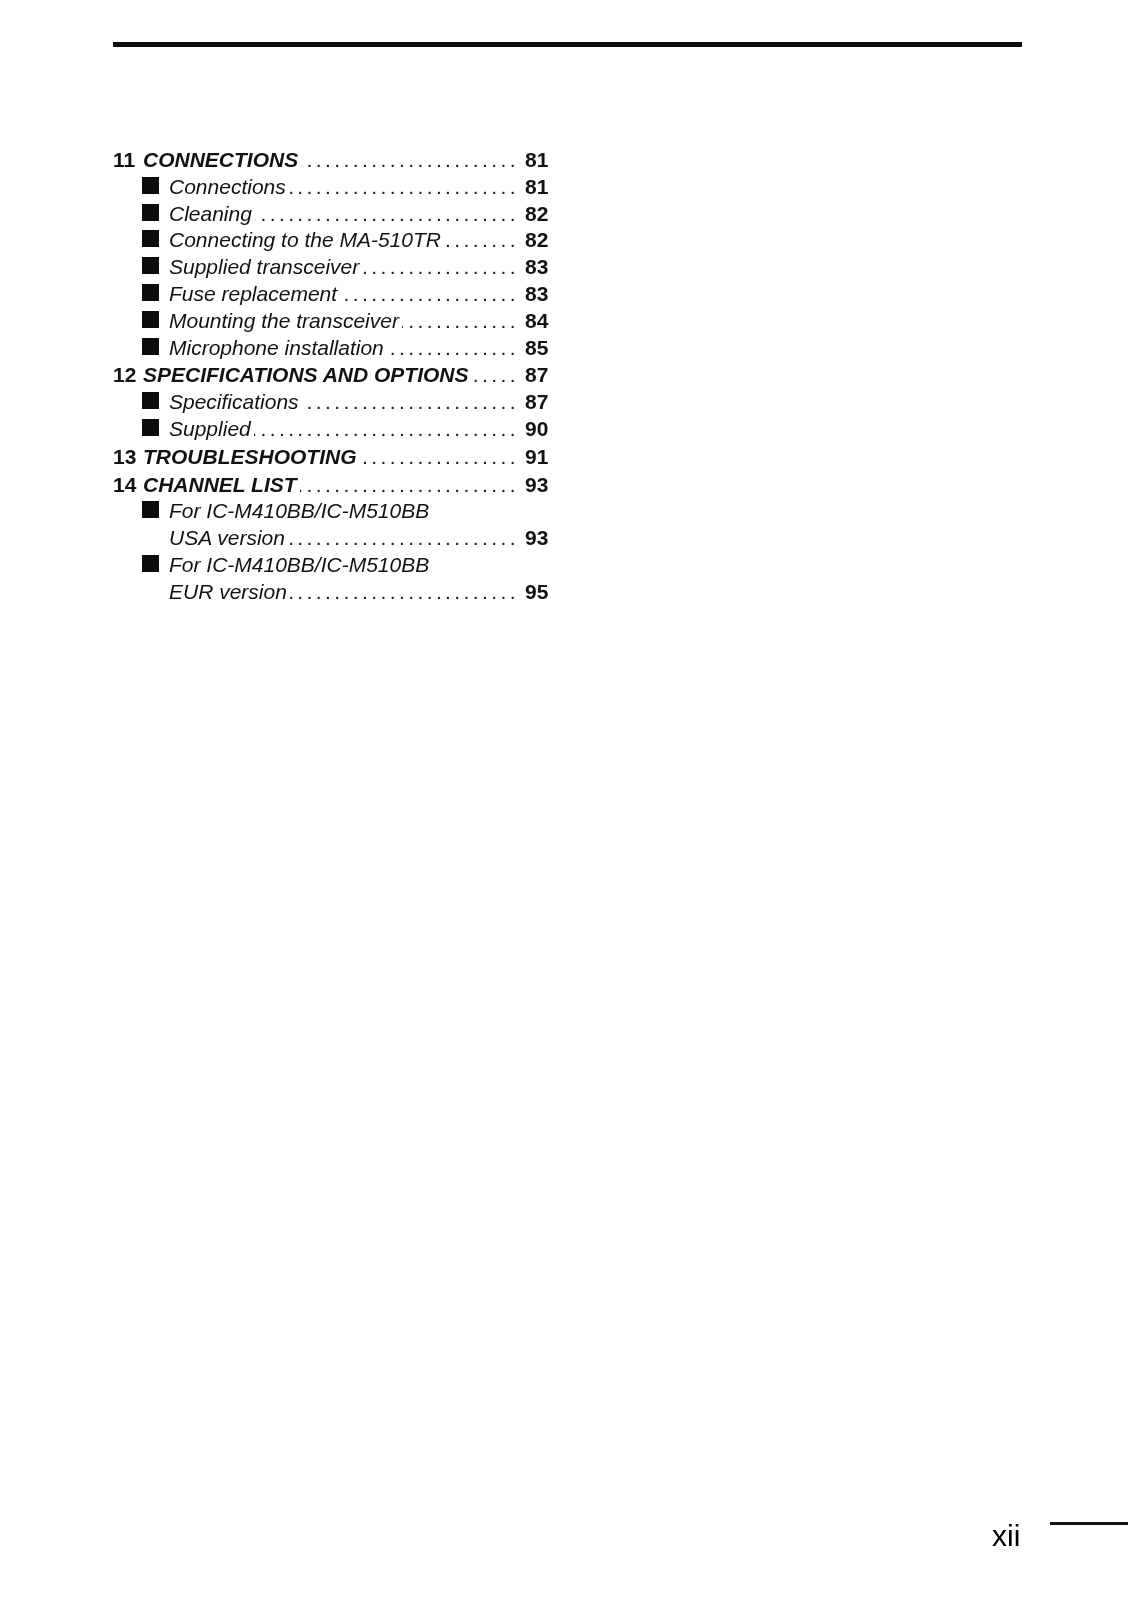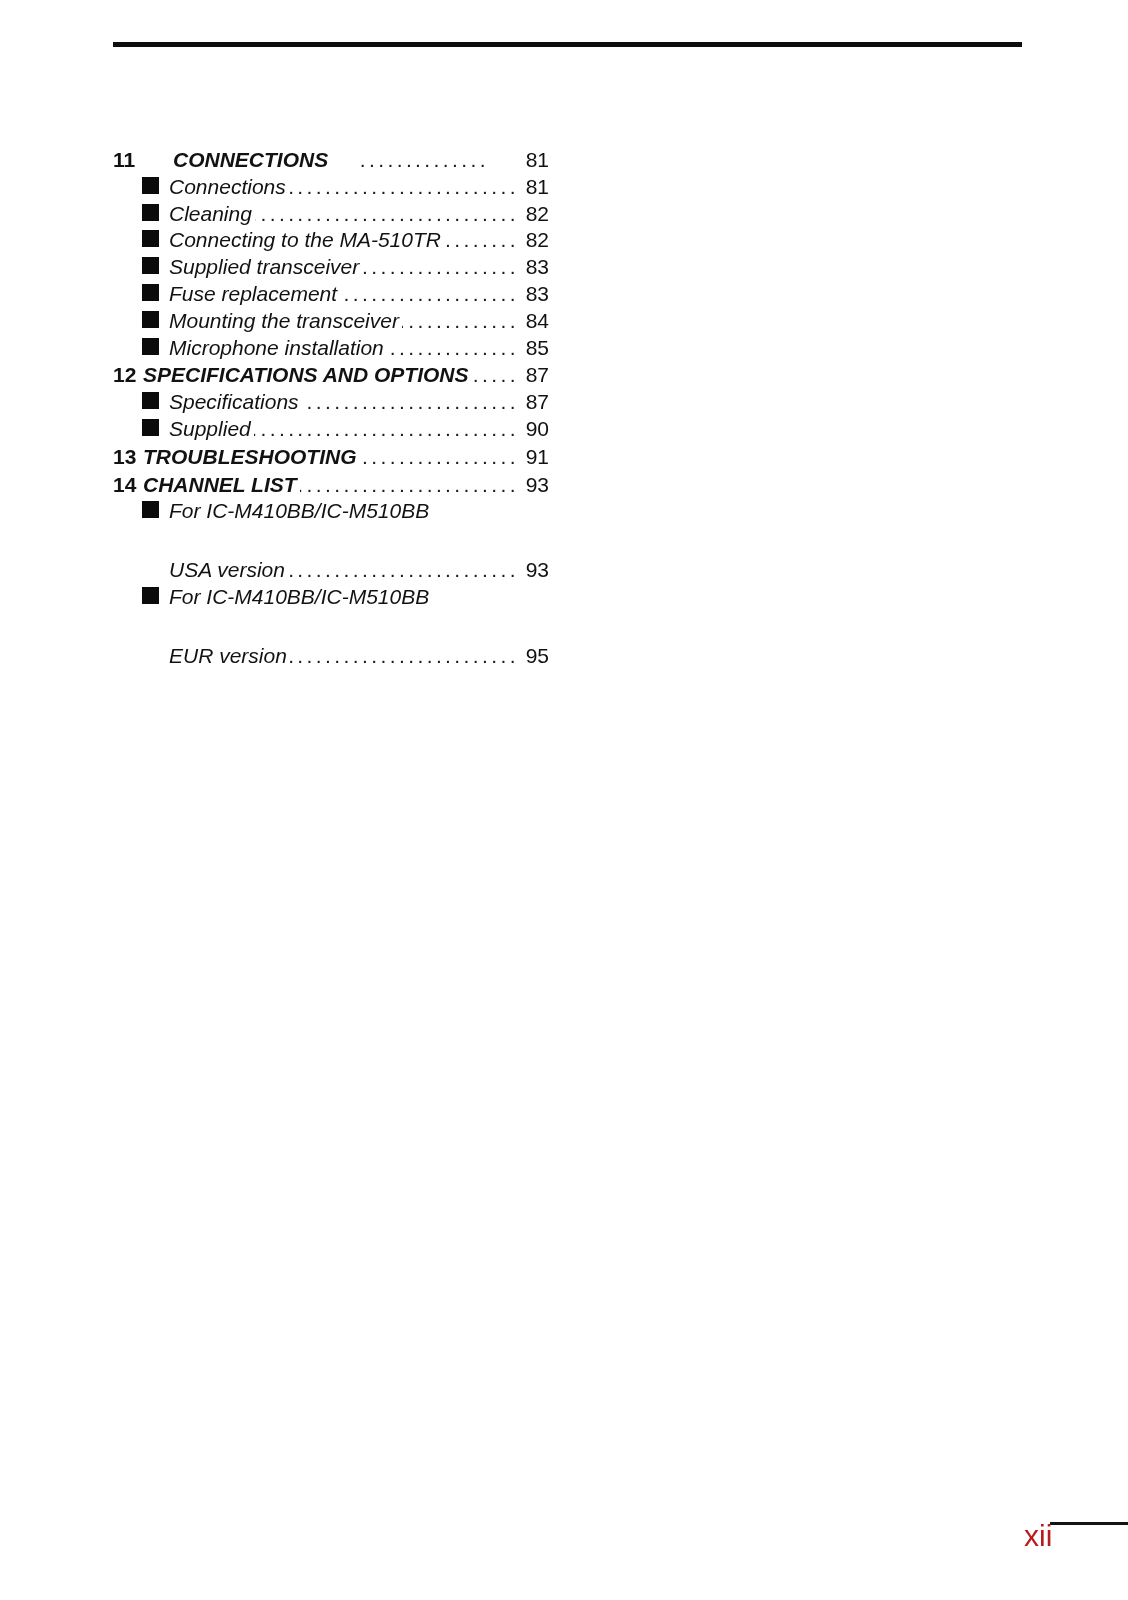--- a/index.html
+++ b/index.html
@@ -16,42 +16,42 @@
   
   .toc{
     position:absolute;left:113px;top:147px;width:436px;
     font-size:21px;
   }
   .row{
     display:flex;align-items:baseline;white-space:nowrap;
     height:26.8px;line-height:26.8px;
   }
   .row.chapter{font-weight:700;margin-top:1px;}
-  .row.chapter:first-child{margin-top:0;gap:30px;}
+  .row.chapter:first-child{margin-top:0;}
   .num{flex:0 0 30px;}
   .row.sub{padding-left:29px;}
-  .row.cont{padding-left:56px;margin-top:32px;}
+  .row.cont{padding-left:56px;}
   .bullet{
     flex:0 0 17px;height:17px;background:#0b0b0b;margin-right:10px;
   }
   .title{flex:0 0 auto;font-style:italic;}
   .dots{
     flex:1 1 0;min-width:8px;overflow:hidden;direction:rtl;
     margin-left:3px;letter-spacing:3.4px;font-weight:400;color:#1a1a1a;
   }
   .dots::after{
     content:"...........................................................................";
   }
-  .pg{flex:0 0 auto;font-weight:400;padding-left:6px;min-width:24px;text-align:right;}
+  .pg{flex:0 0 auto;font-weight:700;padding-left:6px;min-width:24px;}
   
   .footer-rule{
     position:absolute;left:1050px;top:1522px;width:78px;height:3px;background:#141414;
   }
   .page-number{
-    position:absolute;left:992px;top:1518px;font-size:30px;line-height:36px;color:#b91c1c;margin-left:32px;
+    position:absolute;left:992px;top:1518px;font-size:30px;line-height:36px;color:#000000;
   }
 </style>
 </head>
 <body>
 
 <div class="top-rule"></div>
 
 <div class="toc">
 
   <div class="row chapter">

